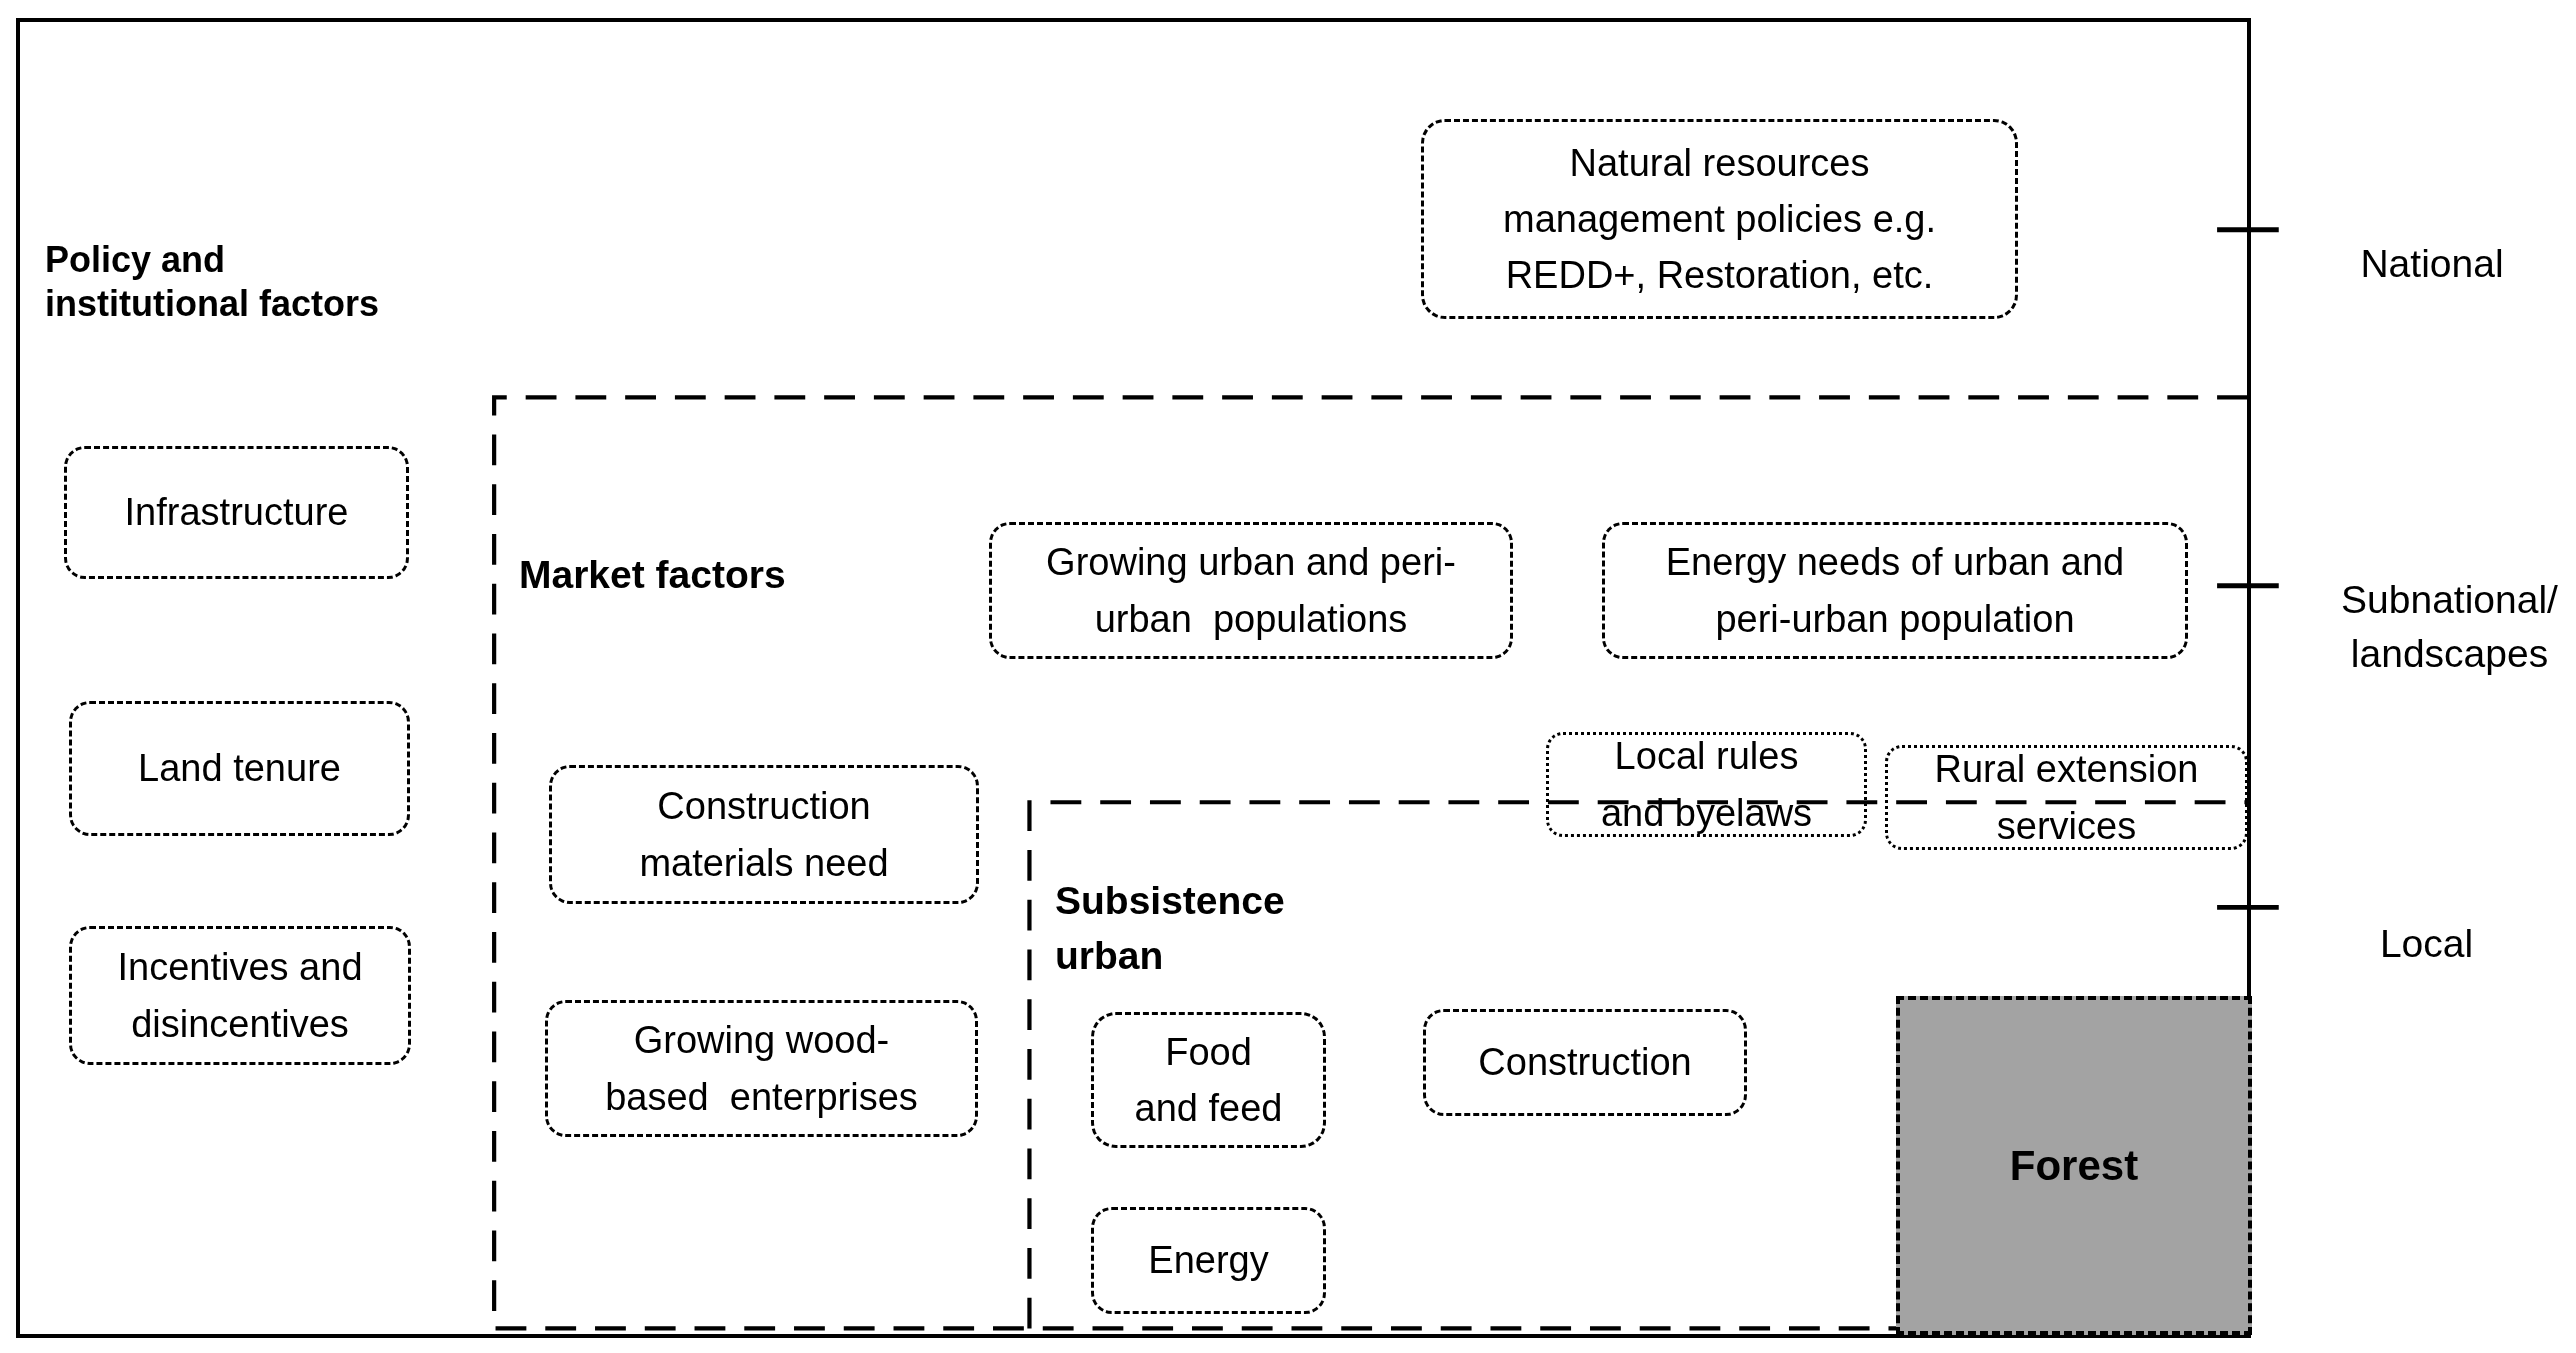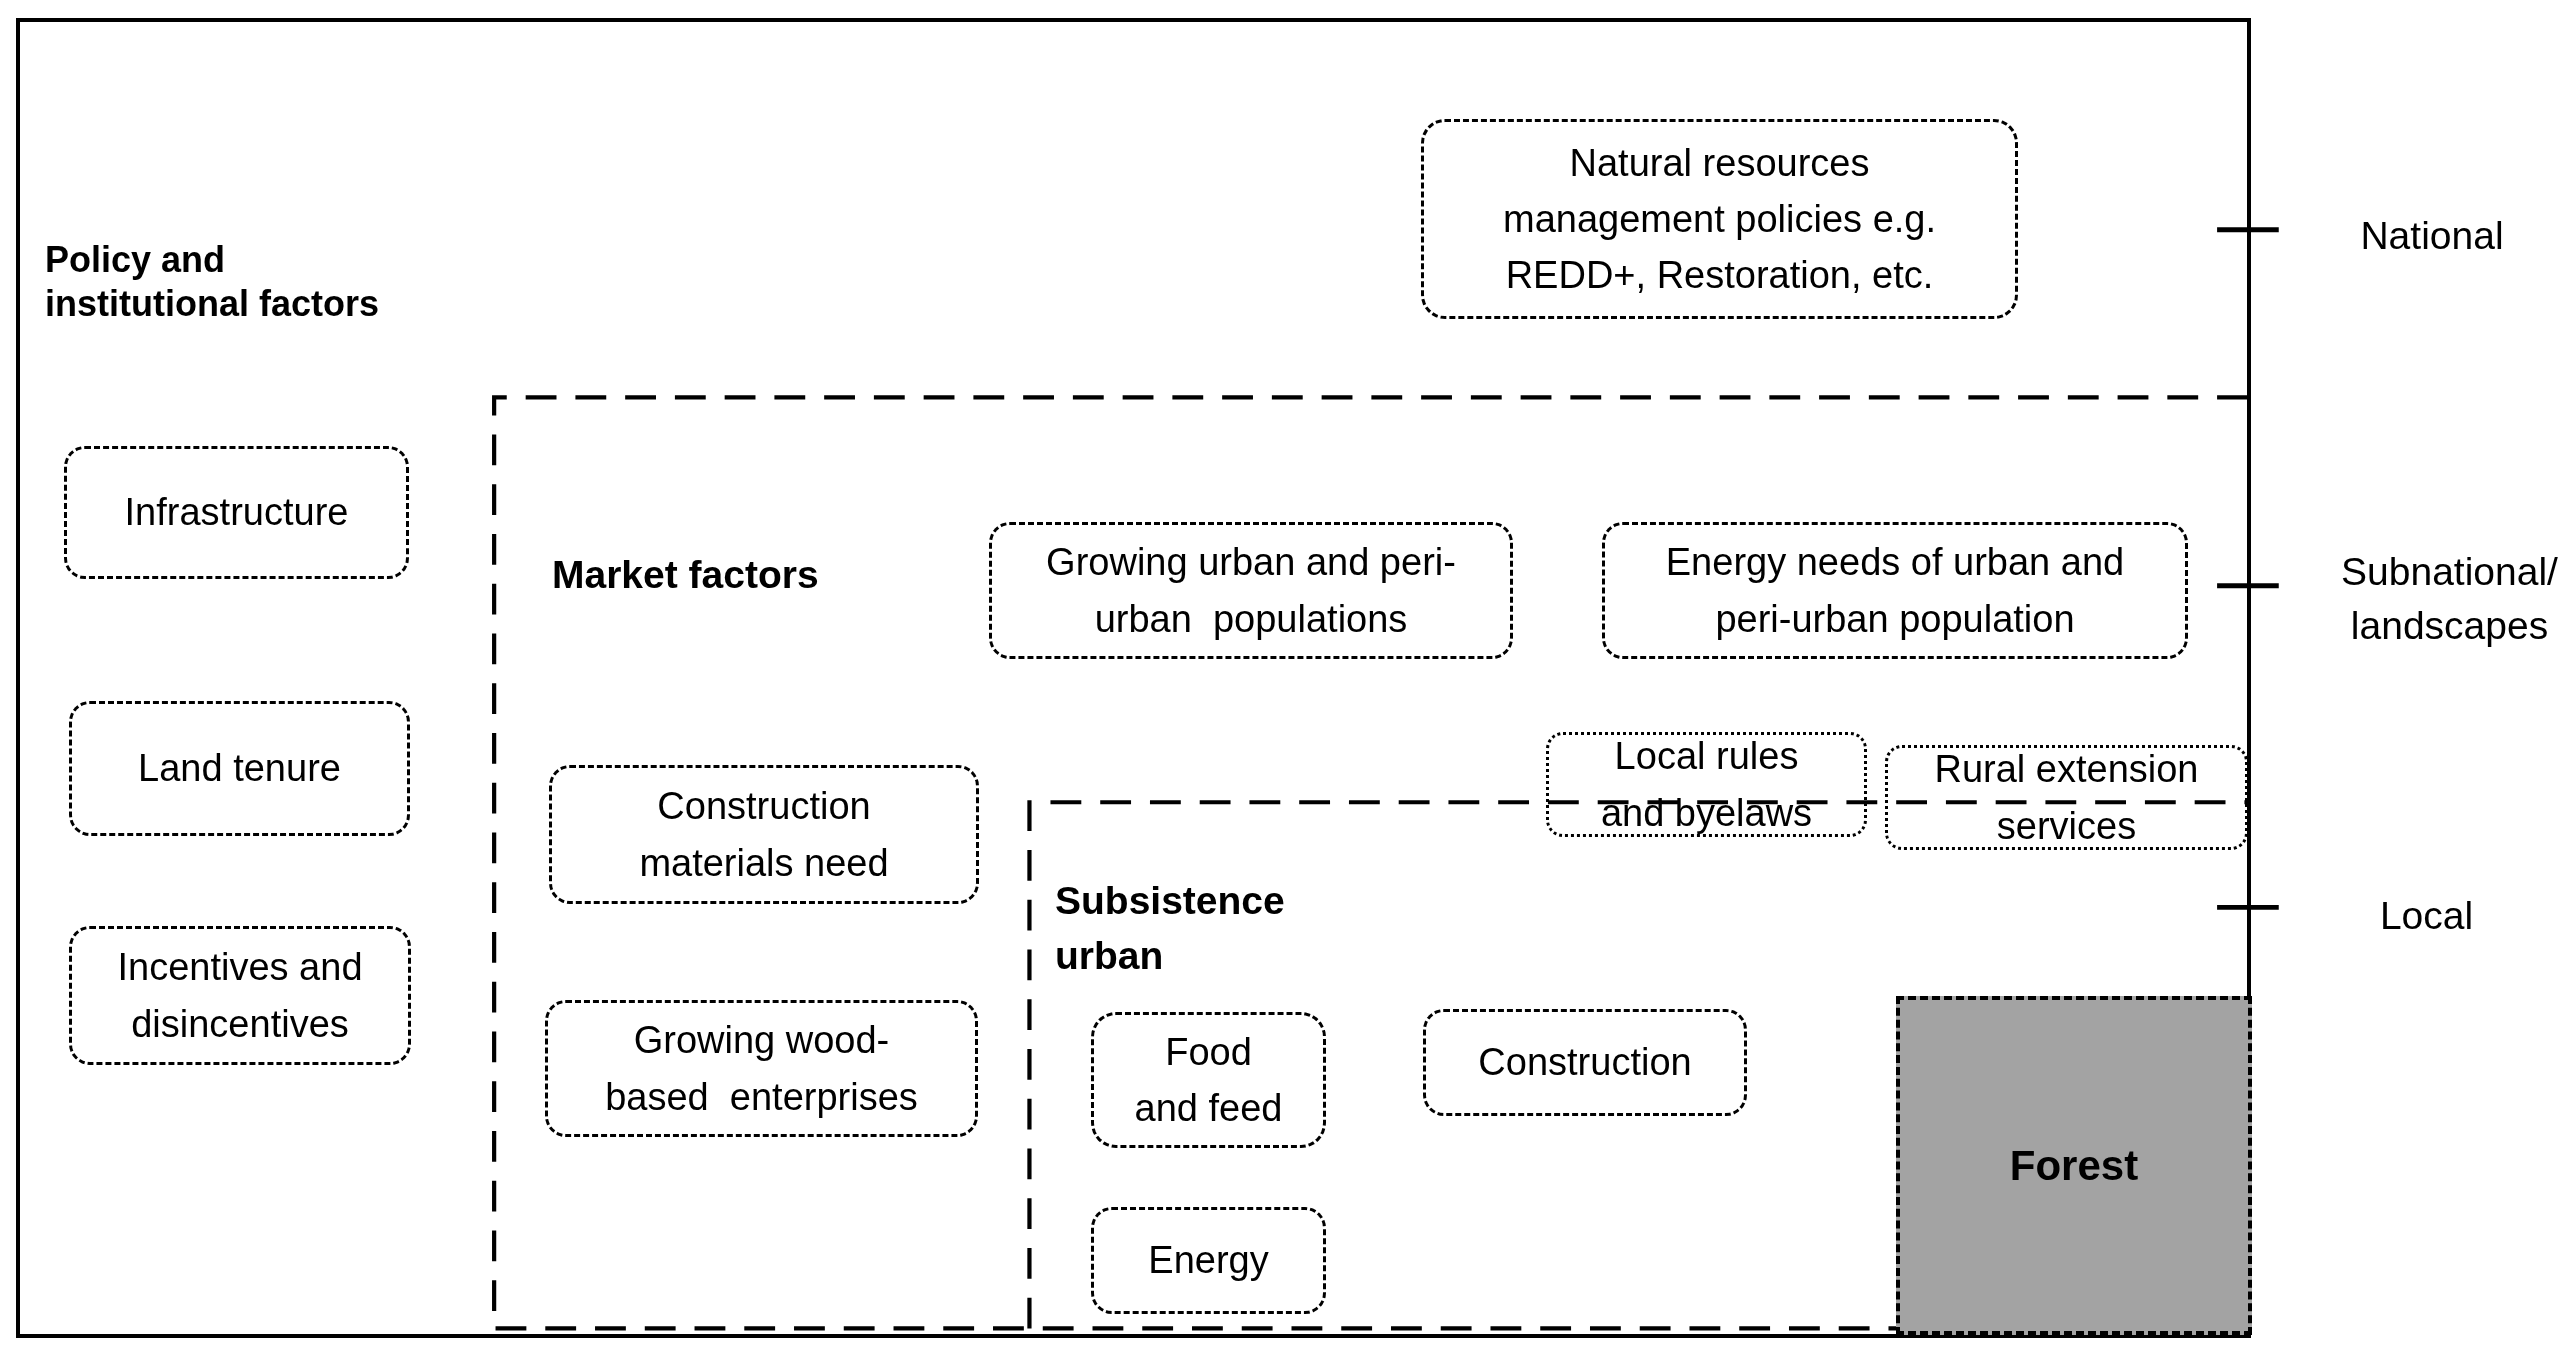--- a/index.html
+++ b/index.html
@@ -62,28 +62,29 @@
     font-weight: bold;
     font-size: 42px;
     white-space: pre-wrap;
   }
   .heading {
     position: absolute;
     font-weight: bold;
     white-space: pre-wrap;
   }
   .heading.policy   { font-size: 36px; line-height: 1.22; }
-  .heading.market   { font-size: 39px; line-height: 1.25; margin-left: 33px; }
+  .heading.market   { font-size: 39px; line-height: 1.25; }
   .heading.subsist  { font-size: 39px; line-height: 1.42; }
   .scale-label {
     position: absolute;
     font-size: 39px;
     line-height: 1.375;
     text-align: center;
     white-space: pre-wrap;
+    margin-top: 28px;
   }
 </style>
 </head>
 <body>
 
 <div class="canvas">
 
   <div class="outer-border"></div>
 
   <svg class="lines-svg" viewBox="0 0 3676 1931" xmlns="http://www.w3.org/2000/svg">

